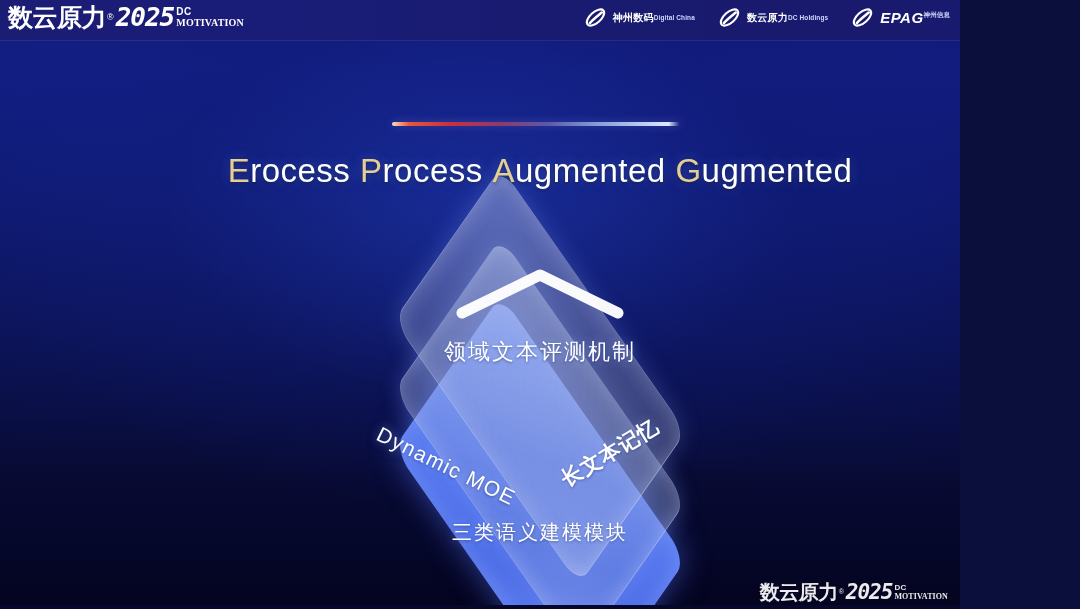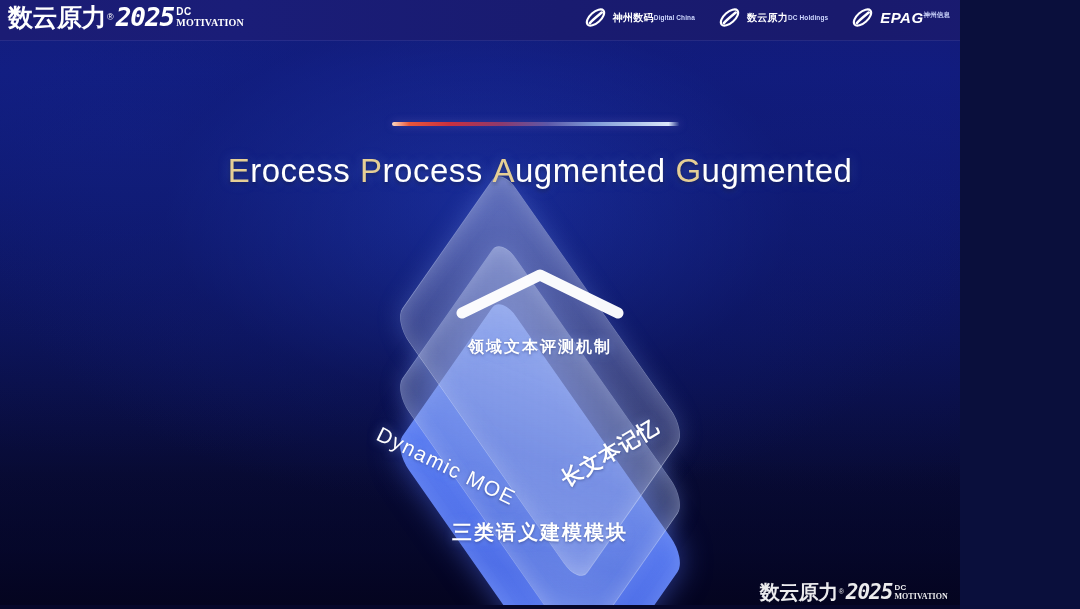--- a/index.html
+++ b/index.html
@@ -154,25 +154,25 @@
 
   
   .layer-label {
     position:absolute; z-index:12;
     font-family:"DejaVu Sans","Liberation Sans",sans-serif;
     color:#ffffff; white-space:nowrap;
     text-shadow:0 0 10px rgba(150,180,255,0.55), 0 1px 3px rgba(20,30,90,0.55);
   }
   #label-top {
     left:0; width:1080px; text-align:center; top:112px;
-    font-size:16px; font-weight:700; letter-spacing:2px;
+    font-size:22px; font-weight:400; letter-spacing:2px;
   }
   #label-bottom {
     left:0; width:1080px; text-align:center; top:294px;
-    font-size:20px; font-weight:700; letter-spacing:2px;
+    font-size:20px; font-weight:400; letter-spacing:2px;
   }
   #label-moe {
     left:378px; top:196px;
     font-size:21px; font-weight:400; letter-spacing:1.5px;
     transform:rotate(26deg); transform-origin:left center;
     font-family:"Liberation Sans",sans-serif;
   }
   #label-memory {
     left:563px; top:242px;
     font-size:21px; font-weight:700; letter-spacing:1px;

